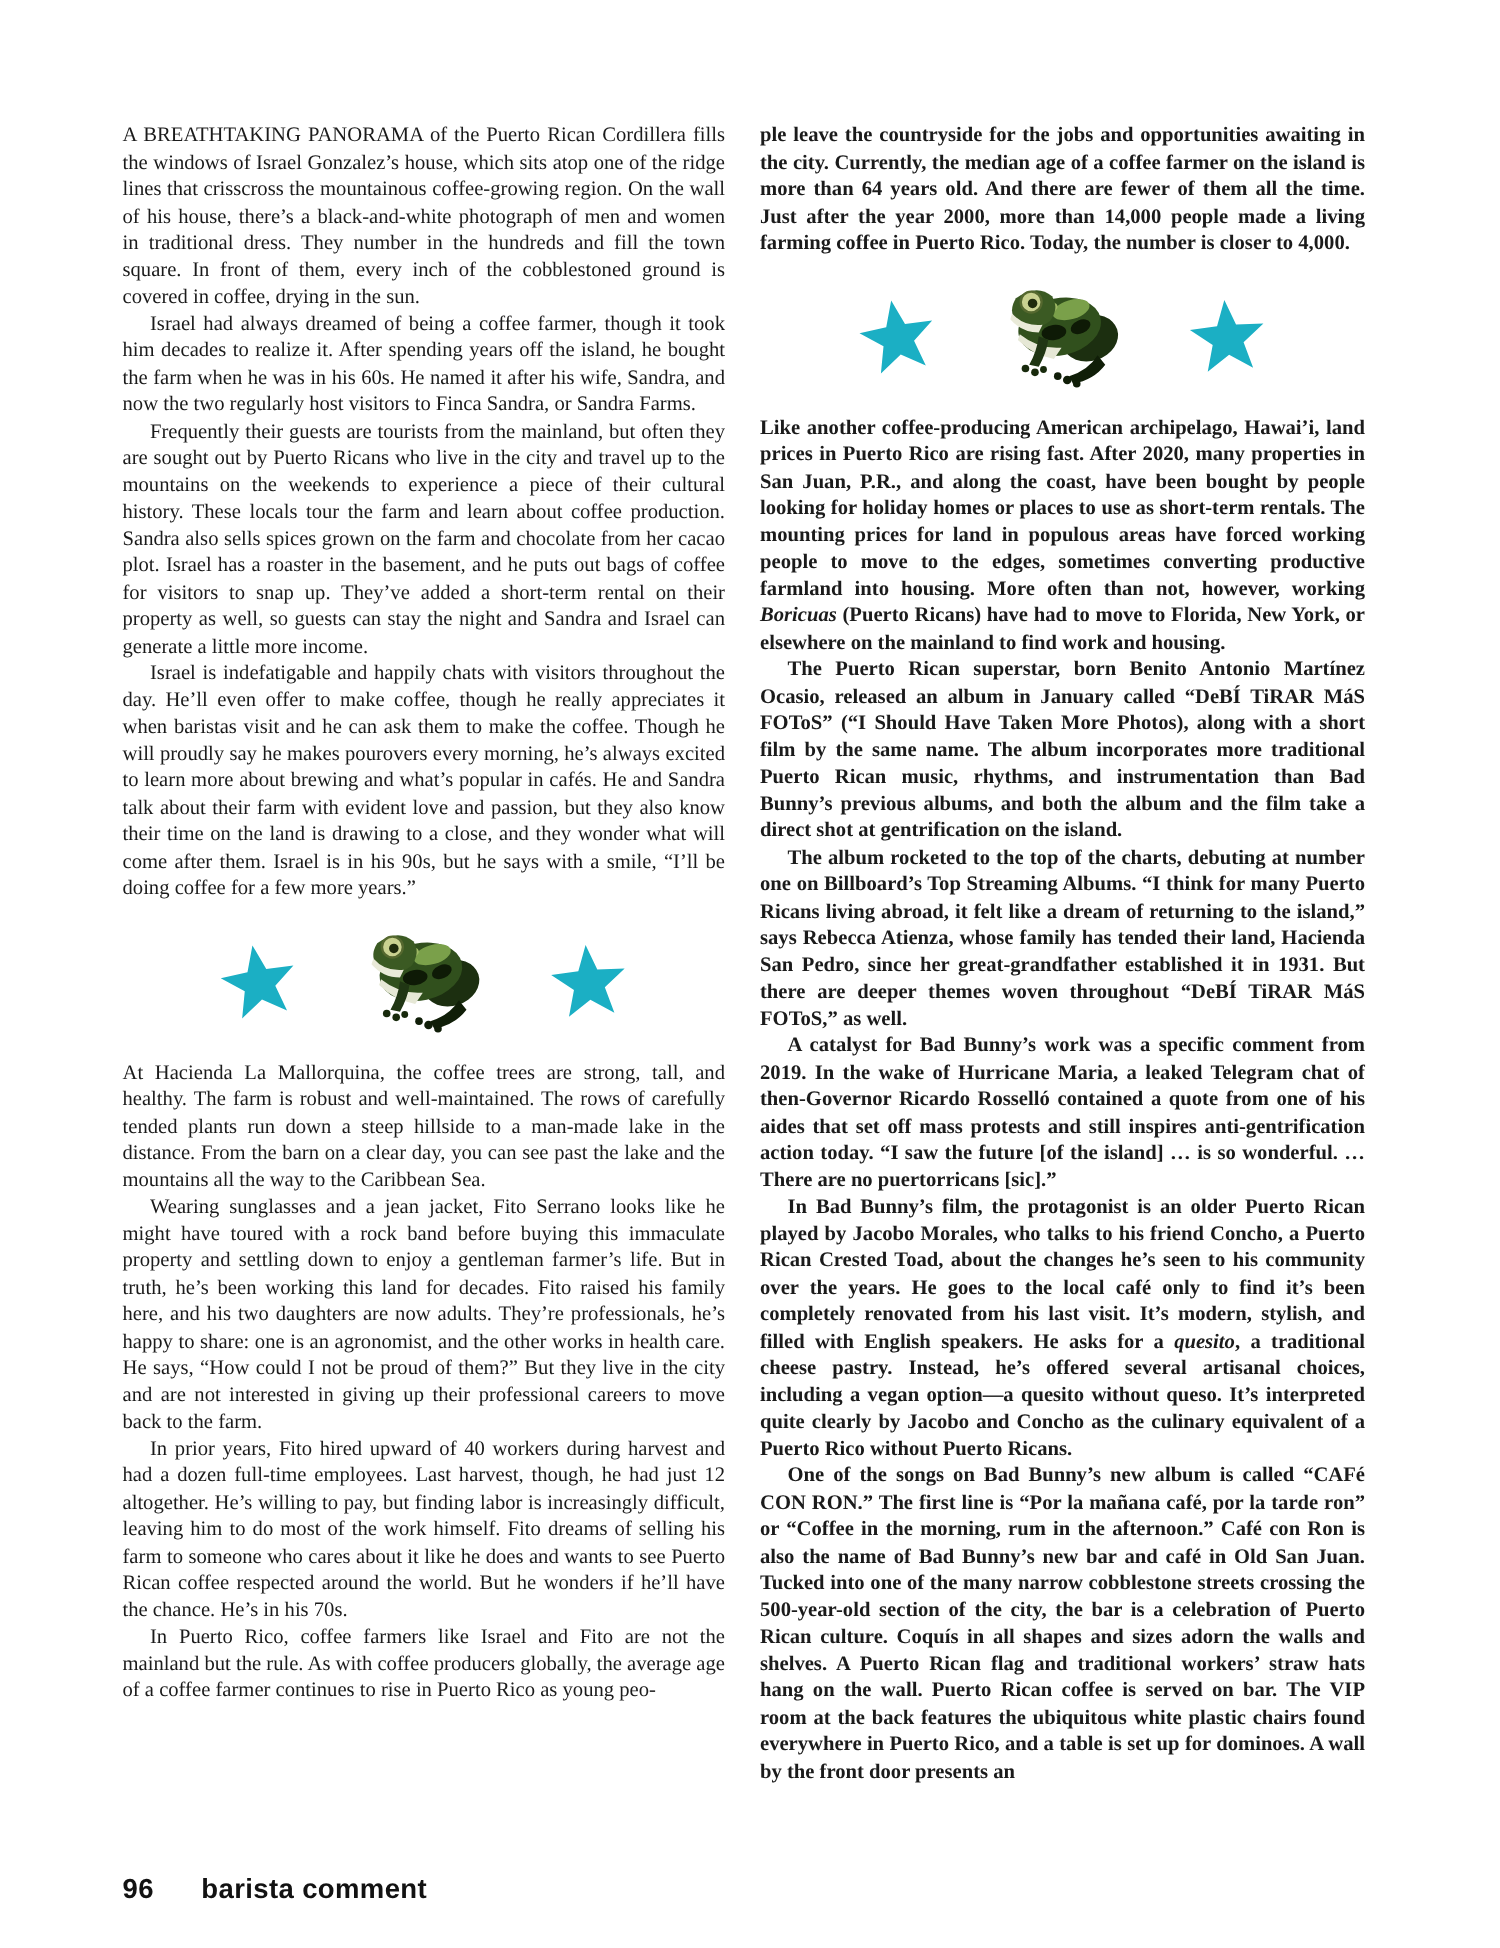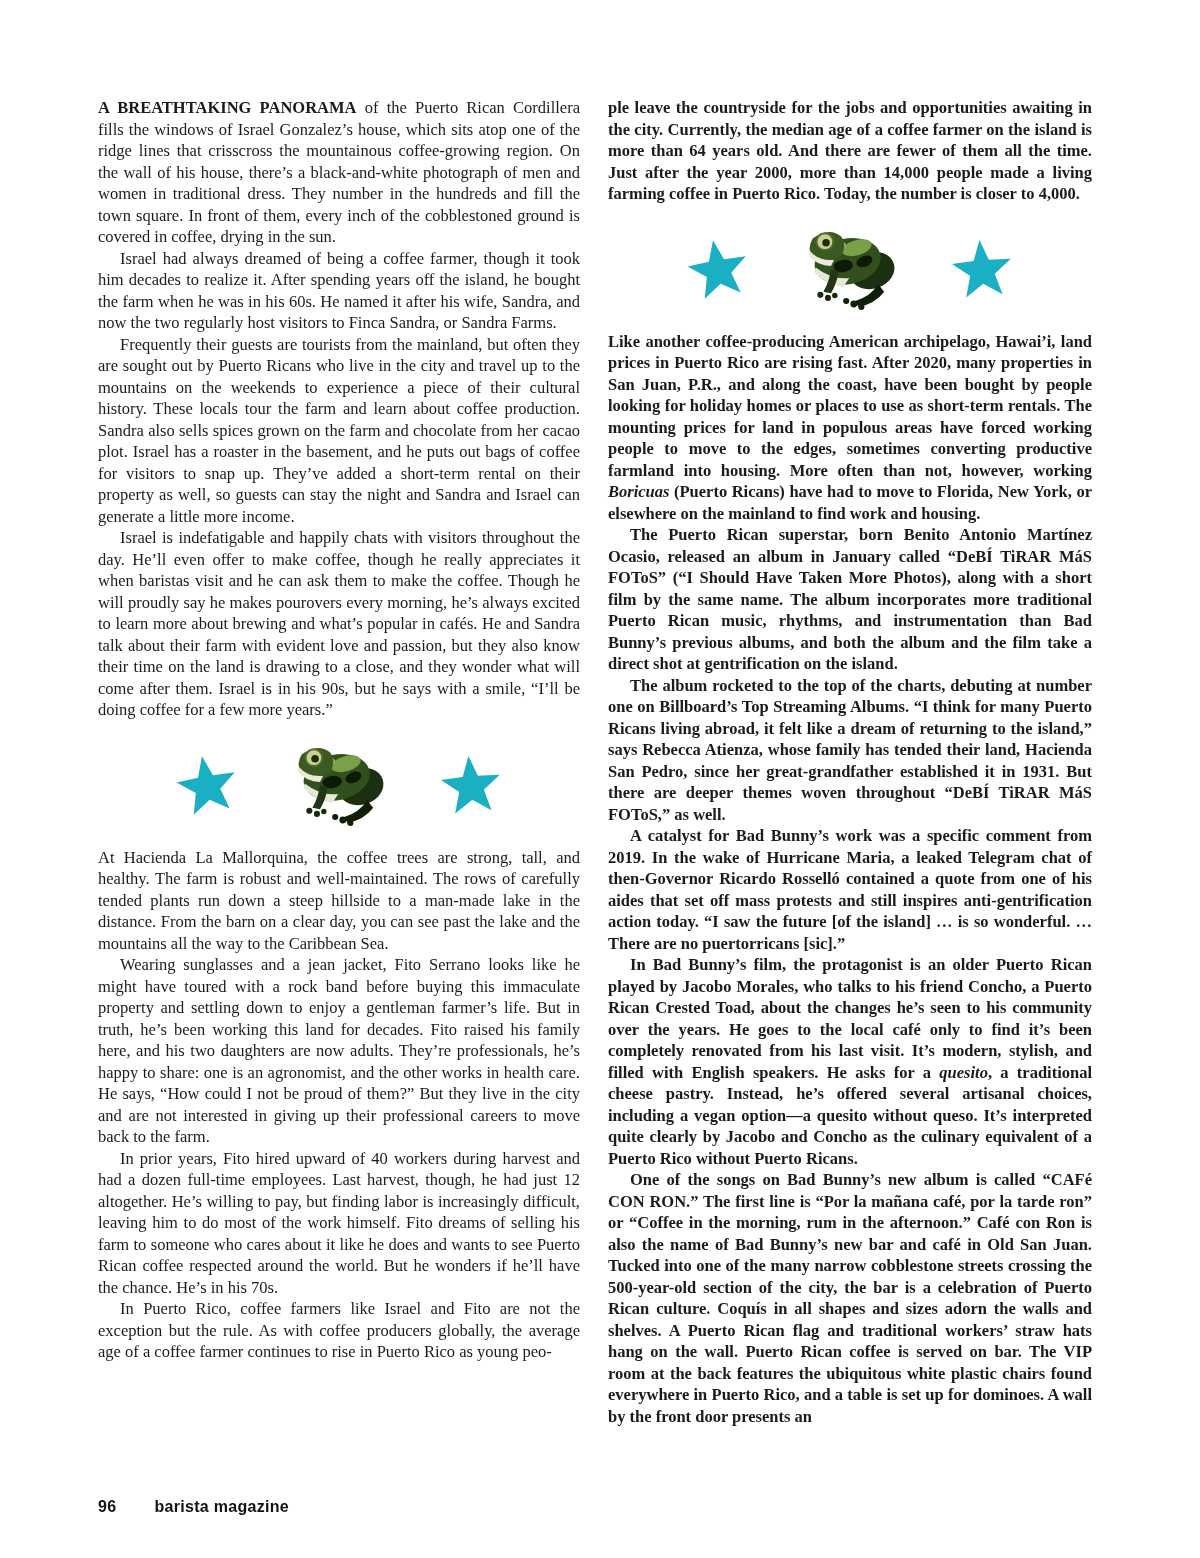--- a/index.html
+++ b/index.html
@@ -14,41 +14,41 @@
     position: absolute;
     top: 97px;
     font-size: 16.5px;
     line-height: 21.5px;
     text-align: justify;
   }
   .col-left  { left: 98px;  width: 482px; }
   .col-right { left: 608px; width: 484px; font-weight: bold; }
   p.para { margin: 0; padding: 0; }
   p.indent { text-indent: 22px; }
-  .leadin { font-weight: bold; }
+  .leadin { font-weight: normal; }
   .divider {
     display: flex;
     align-items: center;
     justify-content: center;
     gap: 44px;
     height: 96px;
     margin: 16px 0 14px 0;
   }
   .star-svg { width: 62px; height: 62px; }
   .star-left-tilt  { transform: rotate(-10deg); }
   .star-right-tilt { transform: rotate(-5deg); }
   .frog-svg { width: 114px; height: 92px; }
   .footer {
     position: absolute;
     left: 98px; top: 1498px;
     display: flex;
     gap: 38px;
     font-family: "Liberation Sans", sans-serif;
     font-weight: bold;
-    font-size: 16px;
+    font-size: 22px;
     letter-spacing: 0.3px;
     color: #121212;
   }
 </style>
 </head>
 <body>
 
 <div class="page">
 
   <div class="col col-left">
@@ -84,21 +84,21 @@
         <circle cx="90" cy="110" r="4" fill="#101e08"></circle>
       </svg>
       <svg class="star-svg star-right-tilt" viewBox="0 0 100 100">
         <polygon points="50,3 62.3,36 97.6,37.6 70,59.5 79.4,93.5 50,74 20.6,93.5 30,59.5 2.4,37.6 37.7,36" fill="#1bafc4"></polygon>
       </svg>
     </div>
 
     <p class="para">At Hacienda La Mallorquina, the coffee trees are strong, tall, and healthy. The farm is robust and well-maintained. The rows of carefully tended plants run down a steep hillside to a man-made lake in the distance. From the barn on a clear day, you can see past the lake and the mountains all the way to the Caribbean Sea.</p>
     <p class="para indent">Wearing sunglasses and a jean jacket, Fito Serrano looks like he might have toured with a rock band before buying this immaculate property and settling down to enjoy a gentleman farmer’s life. But in truth, he’s been working this land for decades. Fito raised his family here, and his two daughters are now adults. They’re professionals, he’s happy to share: one is an agronomist, and the other works in health care. He says, “How could I not be proud of them?” But they live in the city and are not interested in giving up their professional careers to move back to the farm.</p>
     <p class="para indent">In prior years, Fito hired upward of 40 workers during harvest and had a dozen full-time employees. Last harvest, though, he had just 12 altogether. He’s willing to pay, but finding labor is increasingly difficult, leaving him to do most of the work himself. Fito dreams of selling his farm to someone who cares about it like he does and wants to see Puerto Rican coffee respected around the world. But he wonders if he’ll have the chance. He’s in his 70s.</p>
-    <p class="para indent">In Puerto Rico, coffee farmers like Israel and Fito are not the exception but the rule. As with coffee producers globally, the average age of a coffee farmer continues to rise in Puerto Rico as young peo-</p>
+    <p class="para indent">In Puerto Rico, coffee farmers like Israel and Fito are not the mainland but the rule. As with coffee producers globally, the average age of a coffee farmer continues to rise in Puerto Rico as young peo-</p>
   </div>
 
   <div class="col col-right">
     <p class="para">ple leave the countryside for the jobs and opportunities awaiting in the city. Currently, the median age of a coffee farmer on the island is more than 64 years old. And there are fewer of them all the time. Just after the year 2000, more than 14,000 people made a living farming coffee in Puerto Rico. Today, the number is closer to 4,000.</p>
 
     <div class="divider">
       <svg class="star-svg star-left-tilt" viewBox="0 0 100 100">
         <polygon points="50,3 62.3,36 97.6,37.6 70,59.5 79.4,93.5 50,74 20.6,93.5 30,59.5 2.4,37.6 37.7,36" fill="#1bafc4"></polygon>
       </svg>
       <svg class="frog-svg" viewBox="0 0 150 120">
@@ -131,16 +131,16 @@
     <p class="para"><span>Like another coffee-producing American archipelago, Hawai’i, land prices in Puerto Rico are rising fast. After 2020, many properties in San Juan, P.R., and along the coast, have been bought by people looking for holiday homes or places to use as short-term rentals. The mounting prices for land in populous areas have forced working people to move to the edges, sometimes converting productive farmland into housing. More often than not, however, working </span><em>Boricuas</em><span> (Puerto Ricans) have had to move to Florida, New York, or elsewhere on the mainland to find work and housing.</span></p>
     <p class="para indent">The Puerto Rican superstar, born Benito Antonio Martínez Ocasio, released an album in January called “DeBÍ TiRAR MáS FOToS” (“I Should Have Taken More Photos), along with a short film by the same name. The album incorporates more traditional Puerto Rican music, rhythms, and instrumentation than Bad Bunny’s previous albums, and both the album and the film take a direct shot at gentrification on the island.</p>
     <p class="para indent">The album rocketed to the top of the charts, debuting at number one on Billboard’s Top Streaming Albums. “I think for many Puerto Ricans living abroad, it felt like a dream of returning to the island,” says Rebecca Atienza, whose family has tended their land, Hacienda San Pedro, since her great-grandfather established it in 1931. But there are deeper themes woven throughout “DeBÍ TiRAR MáS FOToS,” as well.</p>
     <p class="para indent">A catalyst for Bad Bunny’s work was a specific comment from 2019. In the wake of Hurricane Maria, a leaked Telegram chat of then-Governor Ricardo Rosselló contained a quote from one of his aides that set off mass protests and still inspires anti-gentrification action today. “I saw the future [of the island] … is so wonderful. … There are no puertorricans [sic].”</p>
     <p class="para indent"><span>In Bad Bunny’s film, the protagonist is an older Puerto Rican played by Jacobo Morales, who talks to his friend Concho, a Puerto Rican Crested Toad, about the changes he’s seen to his community over the years. He goes to the local café only to find it’s been completely renovated from his last visit. It’s modern, stylish, and filled with English speakers. He asks for a </span><em>quesito</em><span>, a traditional cheese pastry. Instead, he’s offered several artisanal choices, including a vegan option—a quesito without queso. It’s interpreted quite clearly by Jacobo and Concho as the culinary equivalent of a Puerto Rico without Puerto Ricans.</span></p>
     <p class="para indent">One of the songs on Bad Bunny’s new album is called “CAFé CON RON.” The first line is “Por la mañana café, por la tarde ron” or “Coffee in the morning, rum in the afternoon.” Café con Ron is also the name of Bad Bunny’s new bar and café in Old San Juan. Tucked into one of the many narrow cobblestone streets crossing the 500-year-old section of the city, the bar is a celebration of Puerto Rican culture. Coquís in all shapes and sizes adorn the walls and shelves. A Puerto Rican flag and traditional workers’ straw hats hang on the wall. Puerto Rican coffee is served on bar. The VIP room at the back features the ubiquitous white plastic chairs found everywhere in Puerto Rico, and a table is set up for dominoes. A wall by the front door presents an</p>
   </div>
 
   <div class="footer">
     <span>96</span>
-    <span>barista magazine</span>
+    <span>barista comment</span>
   </div>
 
 </div>
 
 </body></html>

